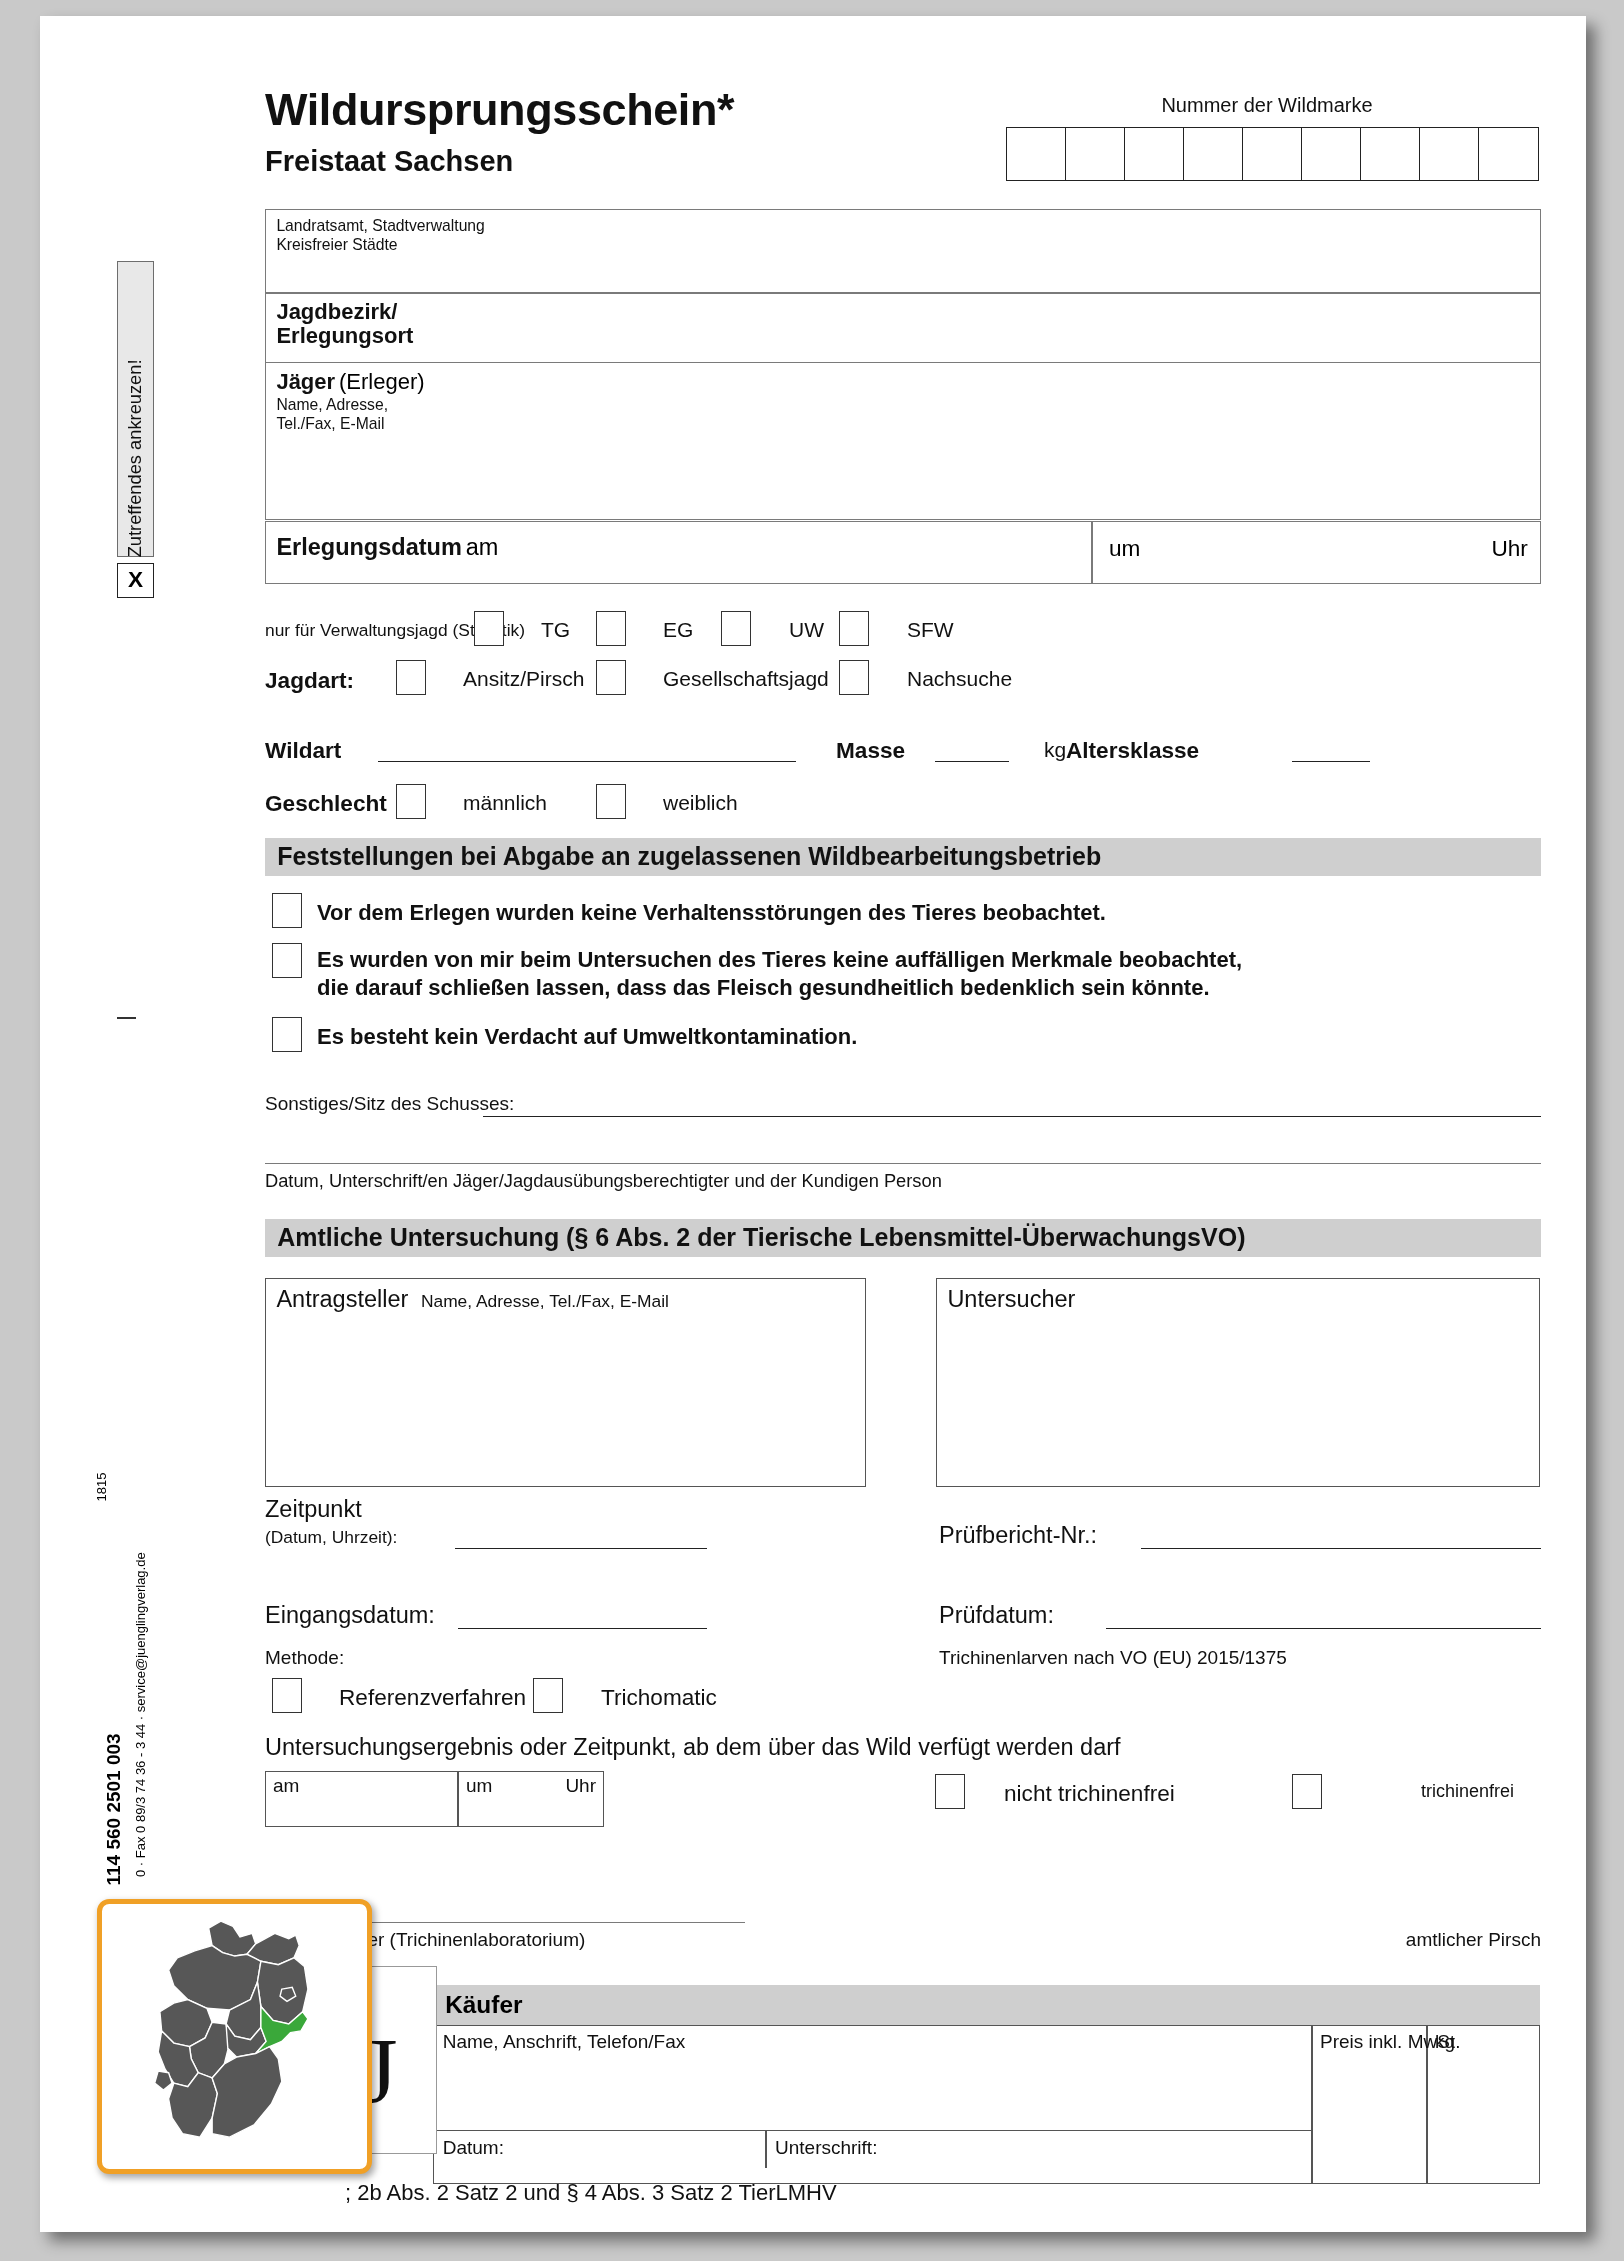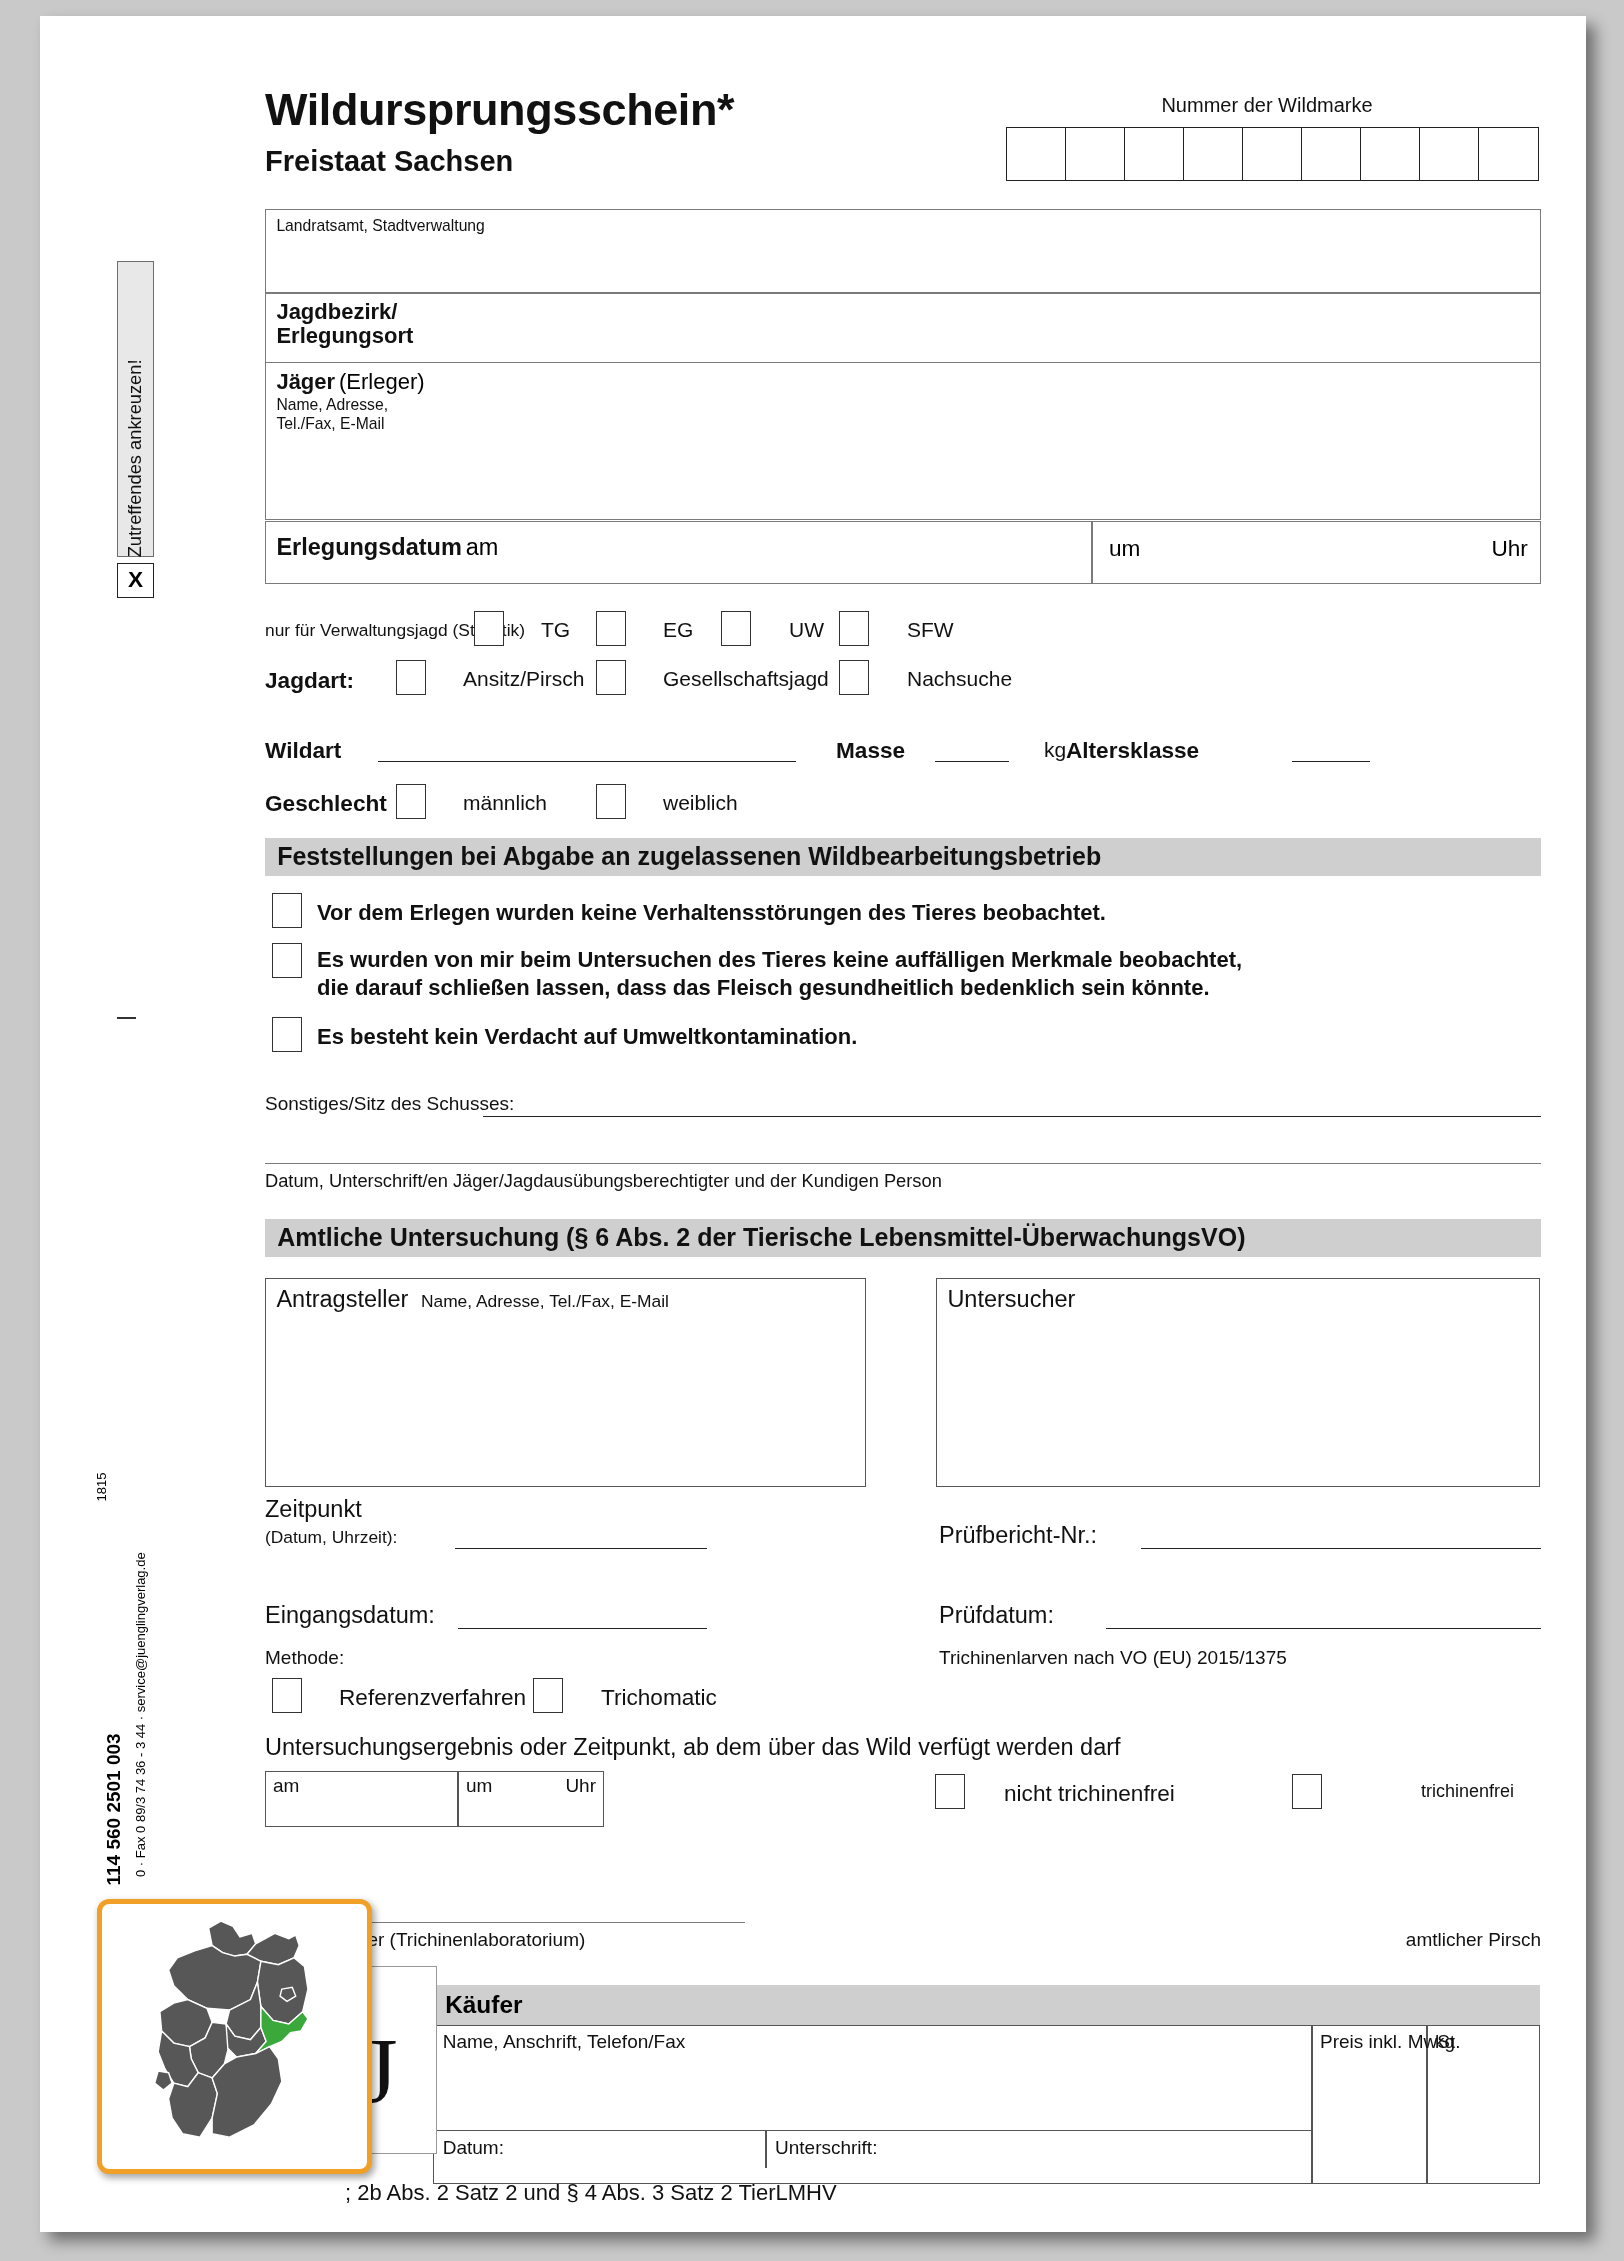--- a/index.html
+++ b/index.html
@@ -180,20 +180,21 @@
       <div class="cell"></div>
       <div class="cell"></div>
       <div class="cell"></div>
       <div class="cell"></div>
       <div class="cell"></div>
     </div>
 
   <div class="tbl" id="b-behoerde">
     <div class="pad">
       <div class="lbl-n">Landratsamt, Stadtverwaltung</div>
+      <div class="lbl-n">Kreisfreier Städte</div>
     </div>
   </div>
 
   <div class="tbl" id="b-bezirk">
     <div class="pad" style="line-height:1.12">
       <div class="lbl-b">Jagdbezirk/</div>
       <div class="lbl-b">Erlegungsort</div>
     </div>
   </div>
 

